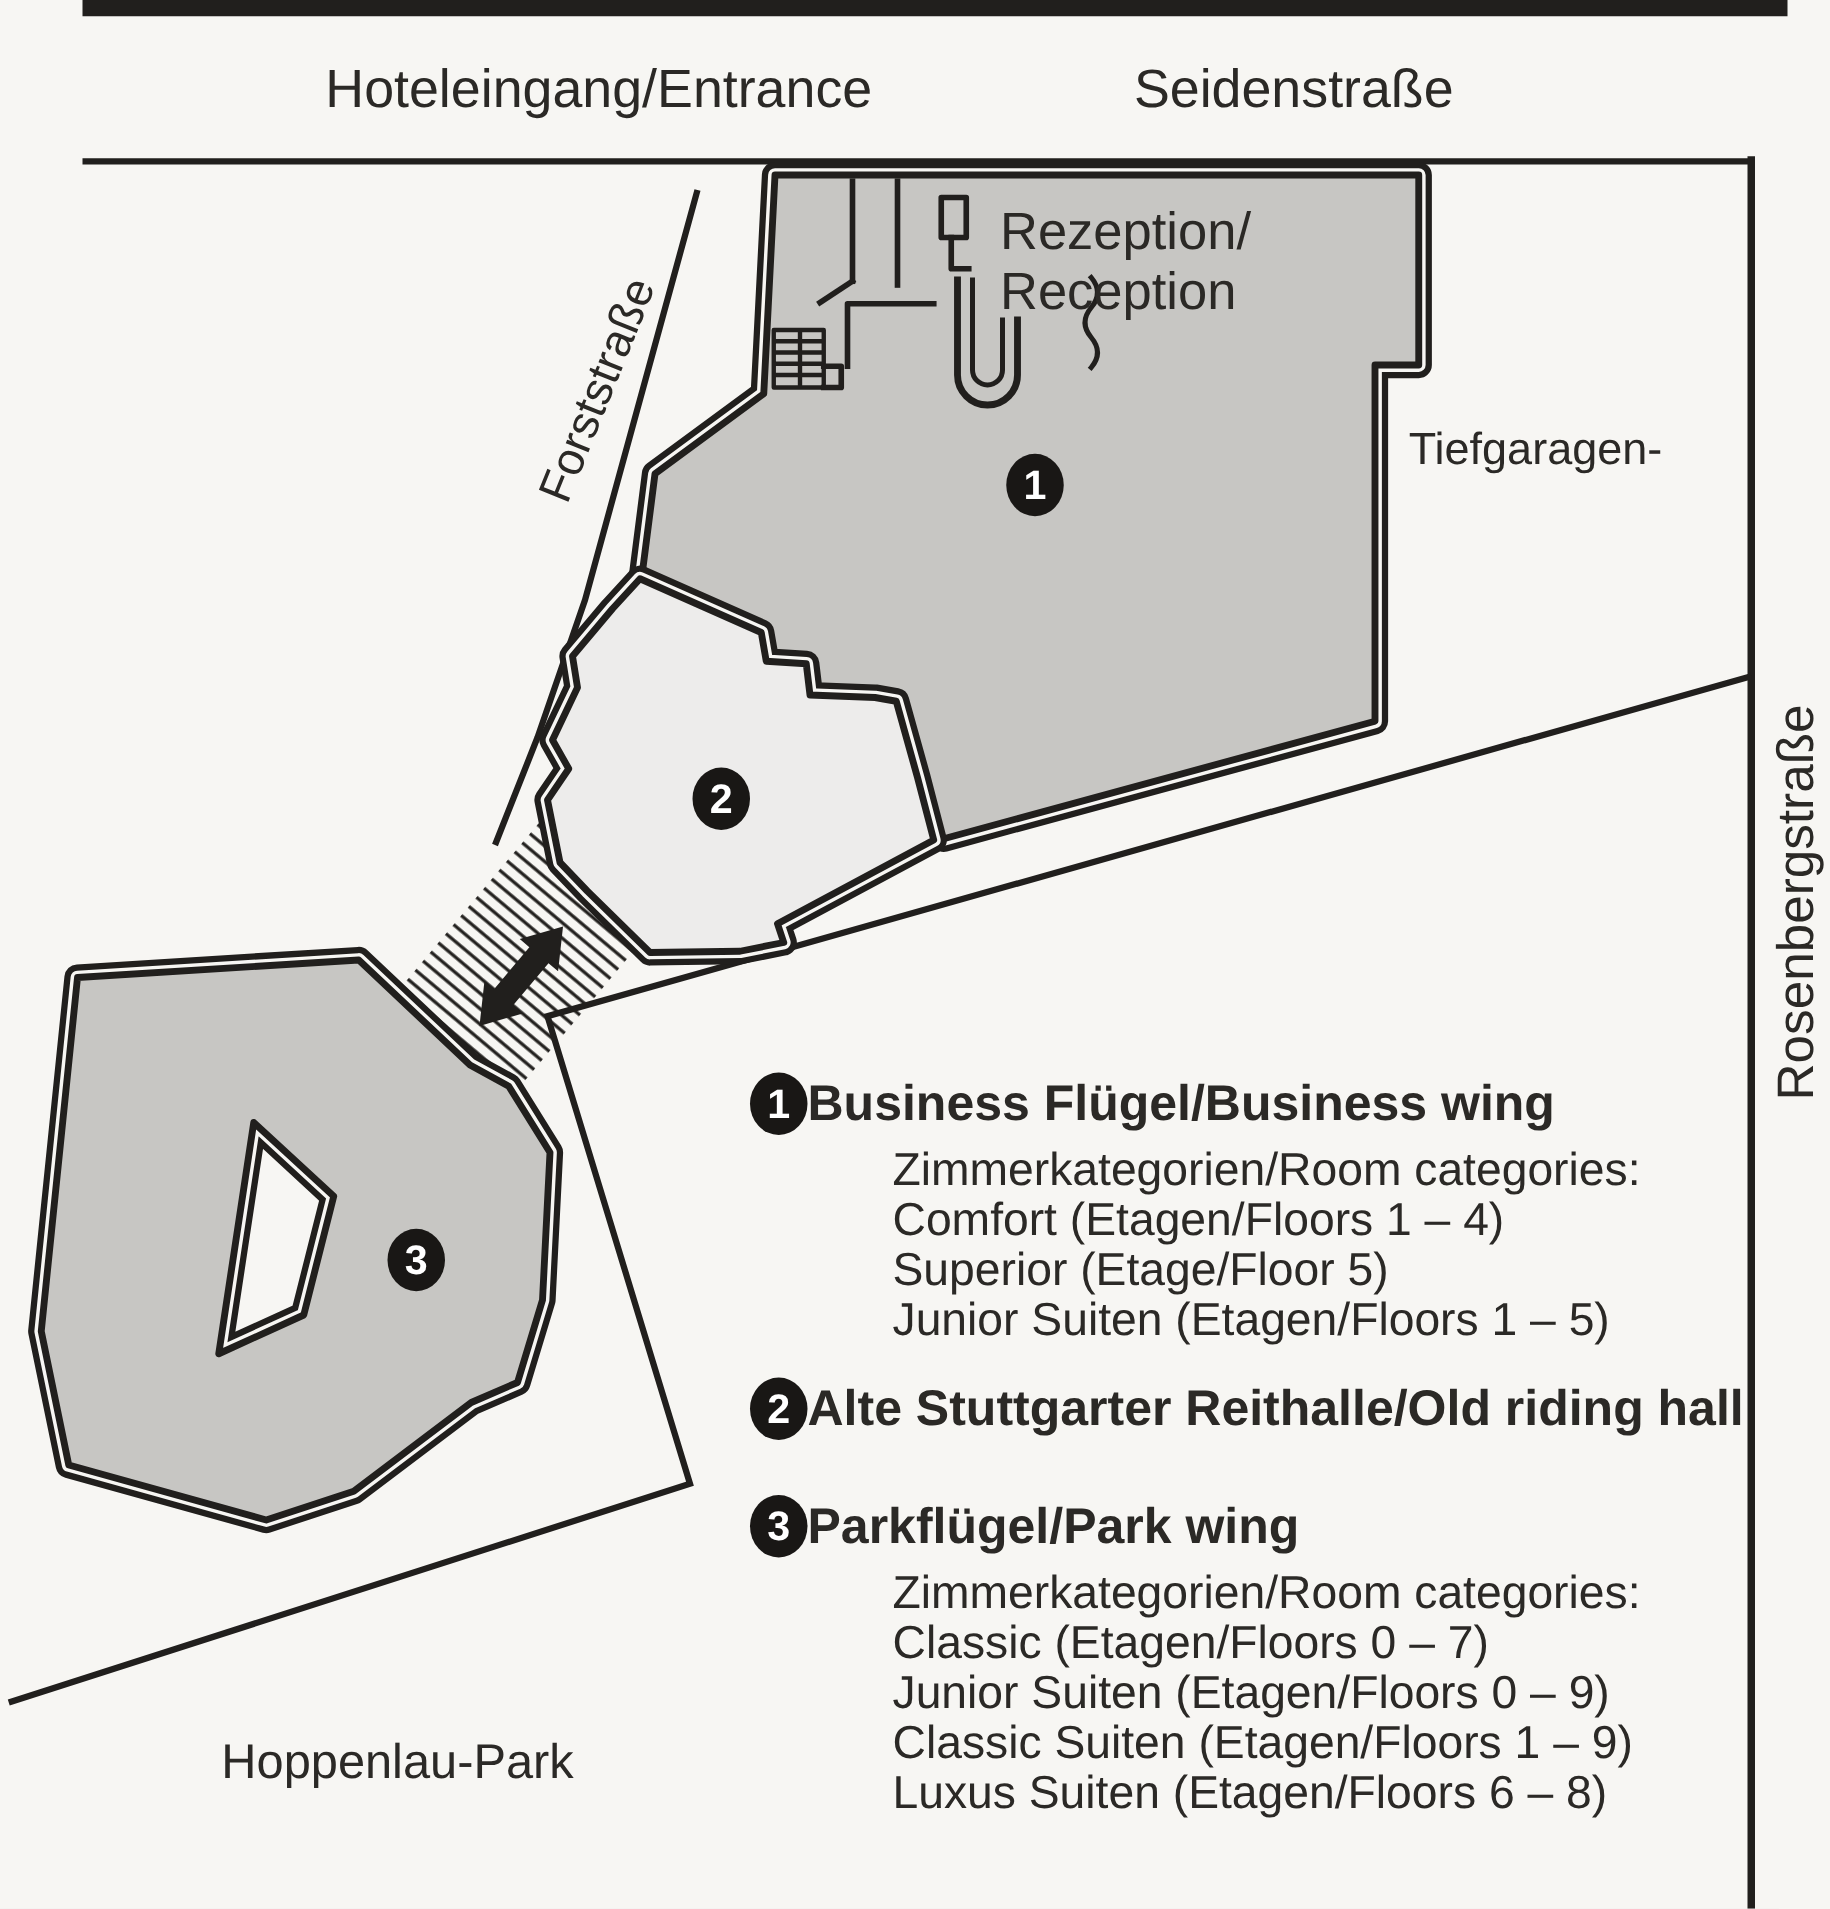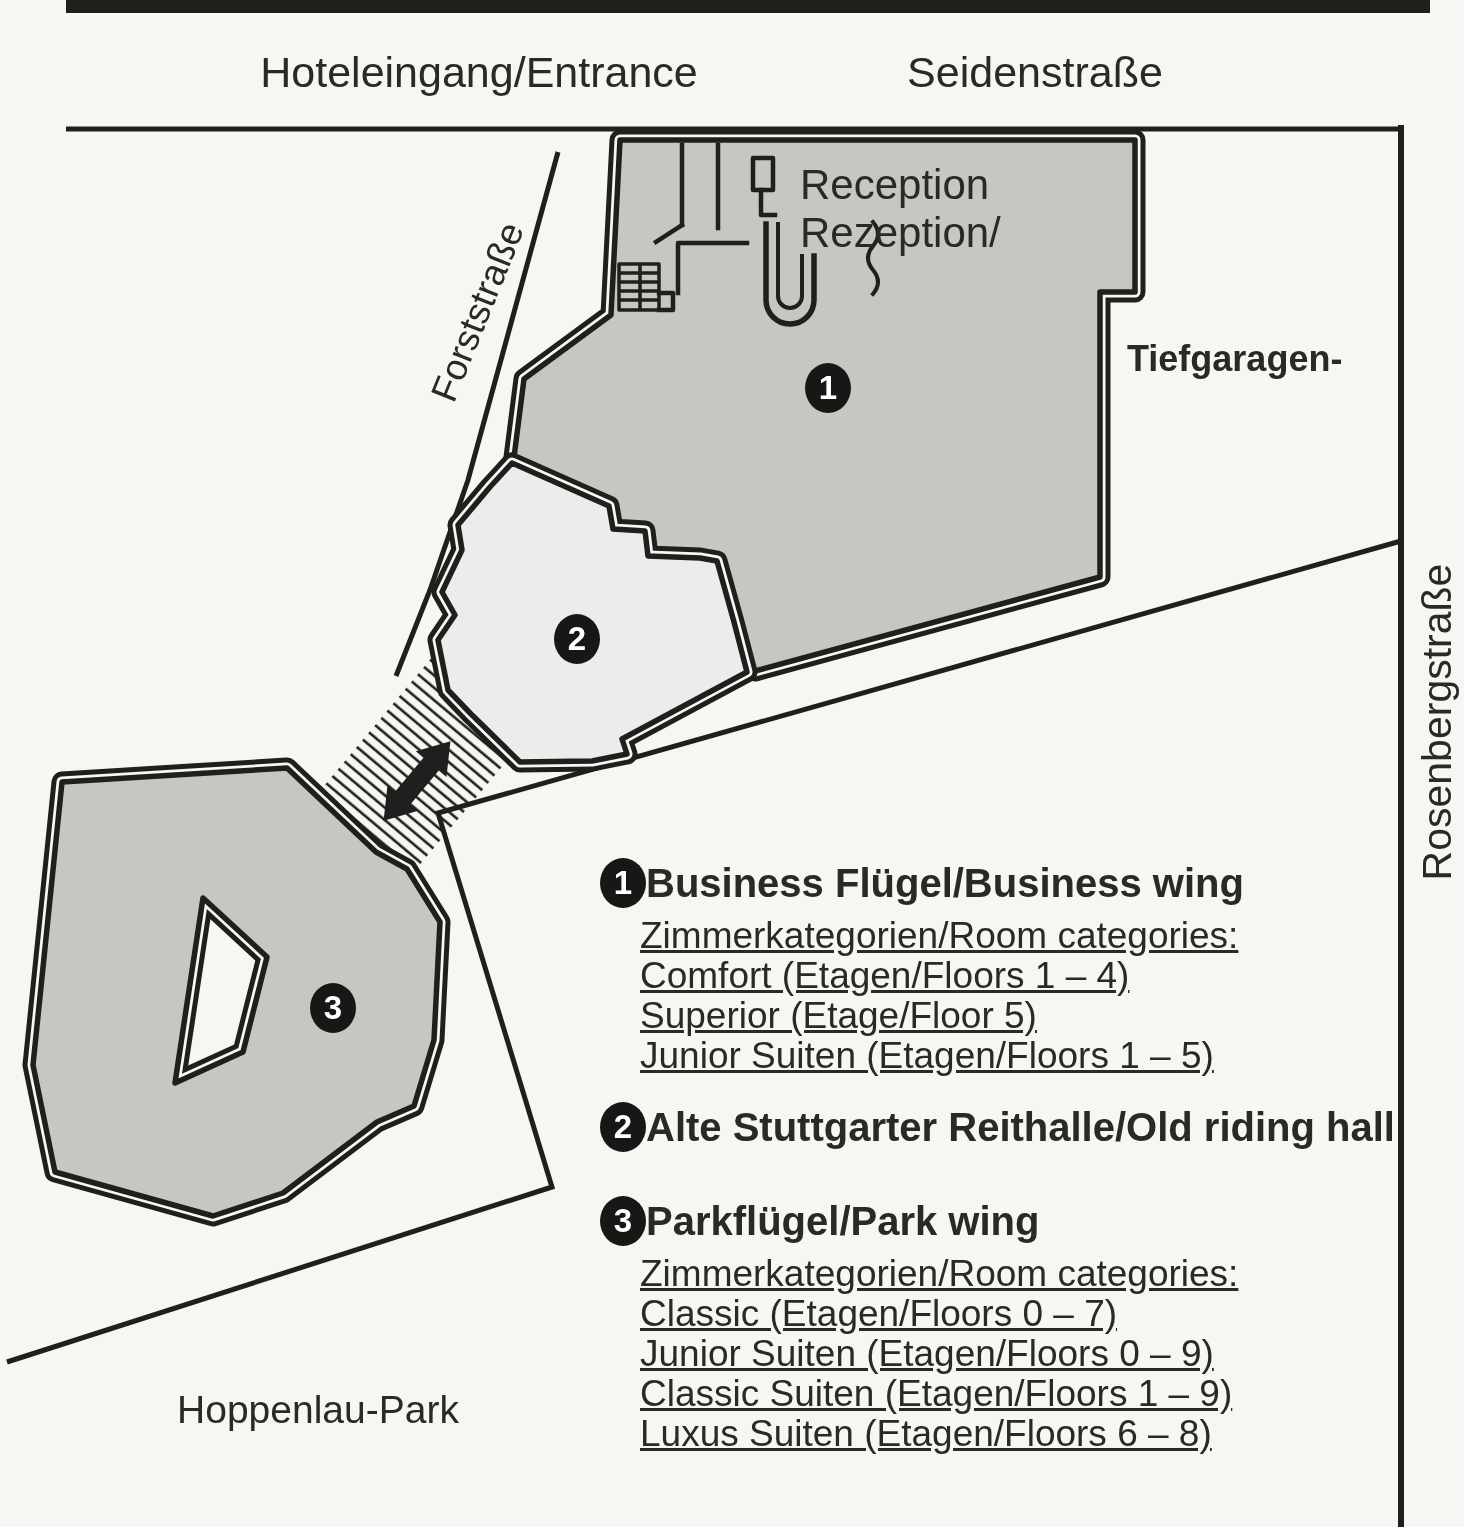--- a/index.html
+++ b/index.html
@@ -21,42 +21,42 @@
   .ol2{fill:none;stroke:var(--background);stroke-width:11;stroke-linejoin:round;}
   .fill-dark{fill:var(--building-dark);stroke:var(--line);stroke-width:5.5;stroke-linejoin:round;fill-rule:evenodd;}
   .fill-light{fill:var(--building-light);stroke:var(--line);stroke-width:5.5;stroke-linejoin:round;}
   .street{stroke:var(--line);fill:none;}
   .interior{stroke:var(--line);fill:none;stroke-width:4.5;stroke-linejoin:round;stroke-linecap:square;}
   .lbl{position:absolute;white-space:nowrap;color:var(--text);}
   .center{transform:translate(-50%,-50%);}
   .lbl-entrance{left:479px;top:72px;font-size:43px;}
   .lbl-seiden{left:1003px;top:72px;font-size:43px;margin-left:32px;}
   .lbl-rezeption{left:800px;top:161px;font-size:42px;line-height:48px;}
-  .lbl-carpark{left:1127px;top:336px;font-size:36px;line-height:45px;font-weight:bold;}
+  .lbl-carpark{left:1127px;top:336px;font-size:36px;line-height:45px;}
   .lbl-forst{left:478px;top:312px;font-size:37px;transform:translate(-50%,-50%) rotate(-68deg);}
   .lbl-rosenberg{left:1437px;top:722px;font-size:41px;transform:translate(-50%,-50%) rotate(-90deg);}
   .lbl-park{left:318px;top:1410px;font-size:39px;}
   .badge{
     position:absolute;width:46px;height:50px;border-radius:50%;
     background:#191715;color:#fff;display:flex;align-items:center;justify-content:center;
     font-size:33px;font-weight:700;transform:translate(-50%,-50%);
   }
   .badge-map-1{left:828px;top:388px;}
   .badge-map-2{left:577px;top:639px;}
   .badge-map-3{left:333px;top:1008px;}
   .legend{position:absolute;left:600px;top:0;width:860px;height:1527px;pointer-events:none;}
   .legend-item{position:absolute;left:0;}
   .li-1{top:858px;} .li-2{top:1102px;} .li-3{top:1196px;}
   .legend-row{display:flex;align-items:center;}
   .legend-badge{
     flex:0 0 auto;width:46px;height:50px;border-radius:50%;background:#191715;color:#fff;
     display:flex;align-items:center;justify-content:center;font-size:33px;font-weight:700;
   }
   .legend-title{font-size:40px;font-weight:700;white-space:nowrap;}
-  .legend-body{margin-left:40px;margin-top:8px;font-size:37px;line-height:40px;white-space:nowrap;text-decoration:underline;}
+  .legend-body{margin-left:114px;margin-top:8px;font-size:37px;line-height:40px;white-space:nowrap;}
 </style>
 </head>
 <body>
 
 <div class="stage">
 
   <svg width="1464" height="1527" viewBox="0 0 1464 1527">
     <defs>
       <path id="b1" d="M620 140 H1135 V292 H1100 V577 L755 671 L747 668 L735 622 L717 560 L700 557 L649 556 L646 531 L614 529 L609 506 L513 465 L524 379 L611 315 Z"></path>
       <path id="b2" d="M512 463 L609 506 L613 529 L645 531 L648 556 L700 558 L717 561 L734 622 L747 672 L622 739 L627 754 L592 761 L520 762 L470 713 L448 690 L438 640 L455 615 L442 592 L462 550 L458 525 L490 487 Z"></path>
@@ -111,22 +111,22 @@
     </g>
 
     <g transform="translate(417,781) rotate(-50)">
       <path d="M-52 0 L-22 -20 L-22 -10 L22 -10 L22 -20 L52 0 L22 20 L22 10 L-22 10 L-22 20 Z" fill="#211f1d"></path>
     </g>
   </svg>
 
   <div class="lbl lbl-entrance center">Hoteleingang/Entrance</div>
   <div class="lbl lbl-seiden center">Seidenstraße</div>
   <div class="lbl lbl-rezeption">
+    <div>Rezeption/</div>
     <div>Reception</div>
-    <div>Rezeption/</div>
   </div>
   <div class="lbl lbl-carpark">
     <div>Tiefgaragen-</div>
   </div>
   <div class="lbl lbl-forst">Forststraße</div>
   <div class="lbl lbl-rosenberg">Rosenbergstraße</div>
   <div class="lbl lbl-park center">Hoppenlau-Park</div>
 
   <div class="badge badge-map-1">1</div>
   <div class="badge badge-map-2">2</div>

